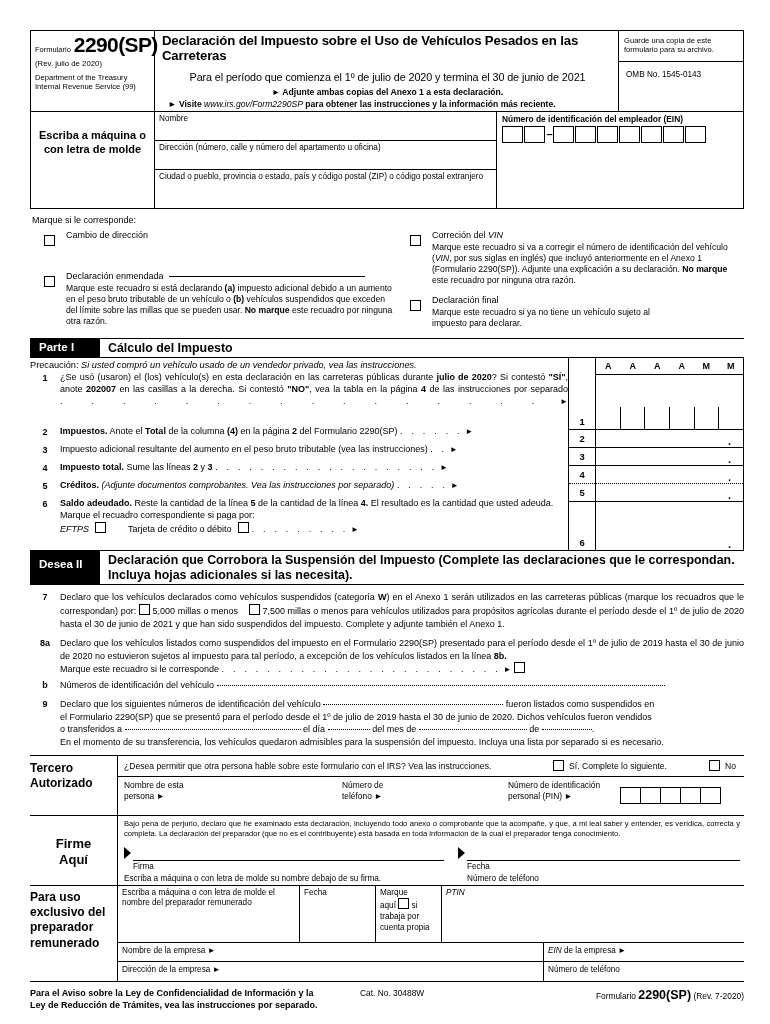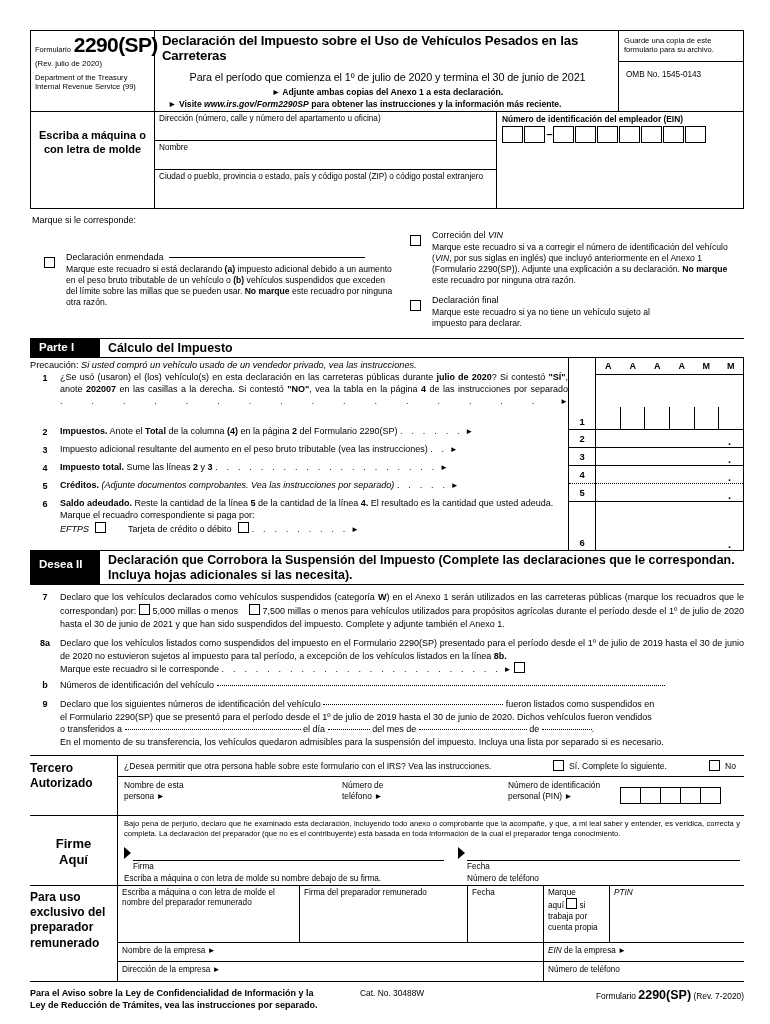--- a/index.html
+++ b/index.html
@@ -15,21 +15,21 @@
     overflow: hidden;
   }
   .page {
     position: absolute;
     left: 30px; top: 30px;
     width: 714px;
   }
   
   .b { font-weight: normal; }
   .i { font-style: italic; }
-  .bi { font-weight: bold; font-style: italic; }
+  .bi { font-weight: normal; font-style: italic; }
   .cbox {
     display: inline-block;
     width: 11px; height: 11px;
     border: 1.2px solid #000;
     background: #fff;
     vertical-align: -1px;
     flex: 0 0 auto;
   }
   .arrow { font-size: 8px; line-height: 1; }
   .dots {
@@ -280,24 +280,24 @@
     <div class="hdr-right">
       <div class="hdr-keep">Guarde una copia de este formulario para su archivo.</div>
       <div class="hdr-omb">OMB No. 1545-0143</div>
     </div>
   </div>
 
   <div class="namebox">
     <div class="nb-left">Escriba a máquina o con letra de molde</div>
     <div class="nb-mid">
       <div class="nb-cell">
+        <span>Nombre</span>
+      </div>
+      <div class="nb-cell">
         <span>Dirección (número, calle y número del apartamento u oficina)</span>
-      </div>
-      <div class="nb-cell">
-        <span>Nombre</span>
       </div>
       <div class="nb-cell last">
         <span>Ciudad o pueblo, provincia o estado, país y código postal (ZIP) o código postal extranjero</span>
       </div>
     </div>
     <div class="nb-right">
       <div class="ein-label">Número de identificación del empleador (EIN)</div>
       <div class="ein-boxes" id="ein-boxes">
           <div class="ein-cell"></div>
           <div class="ein-cell"></div>
@@ -310,20 +310,26 @@
           <div class="ein-cell"></div>
           <div class="ein-cell"></div>
         </div>
     </div>
   </div>
 
   <div class="checksec">
     <div class="chk-title">Marque si le corresponde:</div>
     <div class="checkcols">
       <div class="col-left">
+        <div class="chk-item">
+          <div class="chk-cbox-wrap"><span class="cbox"></span></div>
+          <div class="chk-body">
+            <div class="chk-head">Cambio de dirección</div>
+          </div>
+        </div>
         <div class="chk-item" style="margin-top:22px">
           <div class="chk-cbox-wrap"><span class="cbox"></span></div>
           <div class="chk-body">
             <div class="chk-head">
               <span>Declaración enmendada</span><span class="chk-line"></span>
             </div>
             <div class="chk-desc">
               Marque este recuadro si está declarando <b>(a)</b> impuesto adicional
               debido a un aumento en el peso bruto tributable de un vehículo
               o <b>(b)</b> vehículos suspendidos que exceden del límite sobre las
@@ -595,23 +601,20 @@
       <div>Para uso</div>
       <div>exclusivo del</div>
       <div>preparador</div>
       <div>remunerado</div>
     </div>
     <div class="pp-right">
       <div class="pp-top">
         <div class="pp-c pp-name">
           <span>Escriba a máquina o con letra de molde el nombre del preparador remunerado</span>
         </div>
-        <div class="pp-c pp-sig">
-          <span>Firma del preparador remunerado</span>
-        </div>
         <div class="pp-c pp-date">
           <span>Fecha</span>
         </div>
         <div class="pp-c pp-self">
           <span>Marque</span><br>
           <span>aquí</span>
           <span class="cbox"></span>
           <span>si</span><br>
           <span>trabaja por</span><br>
           <span>cuenta propia</span>

